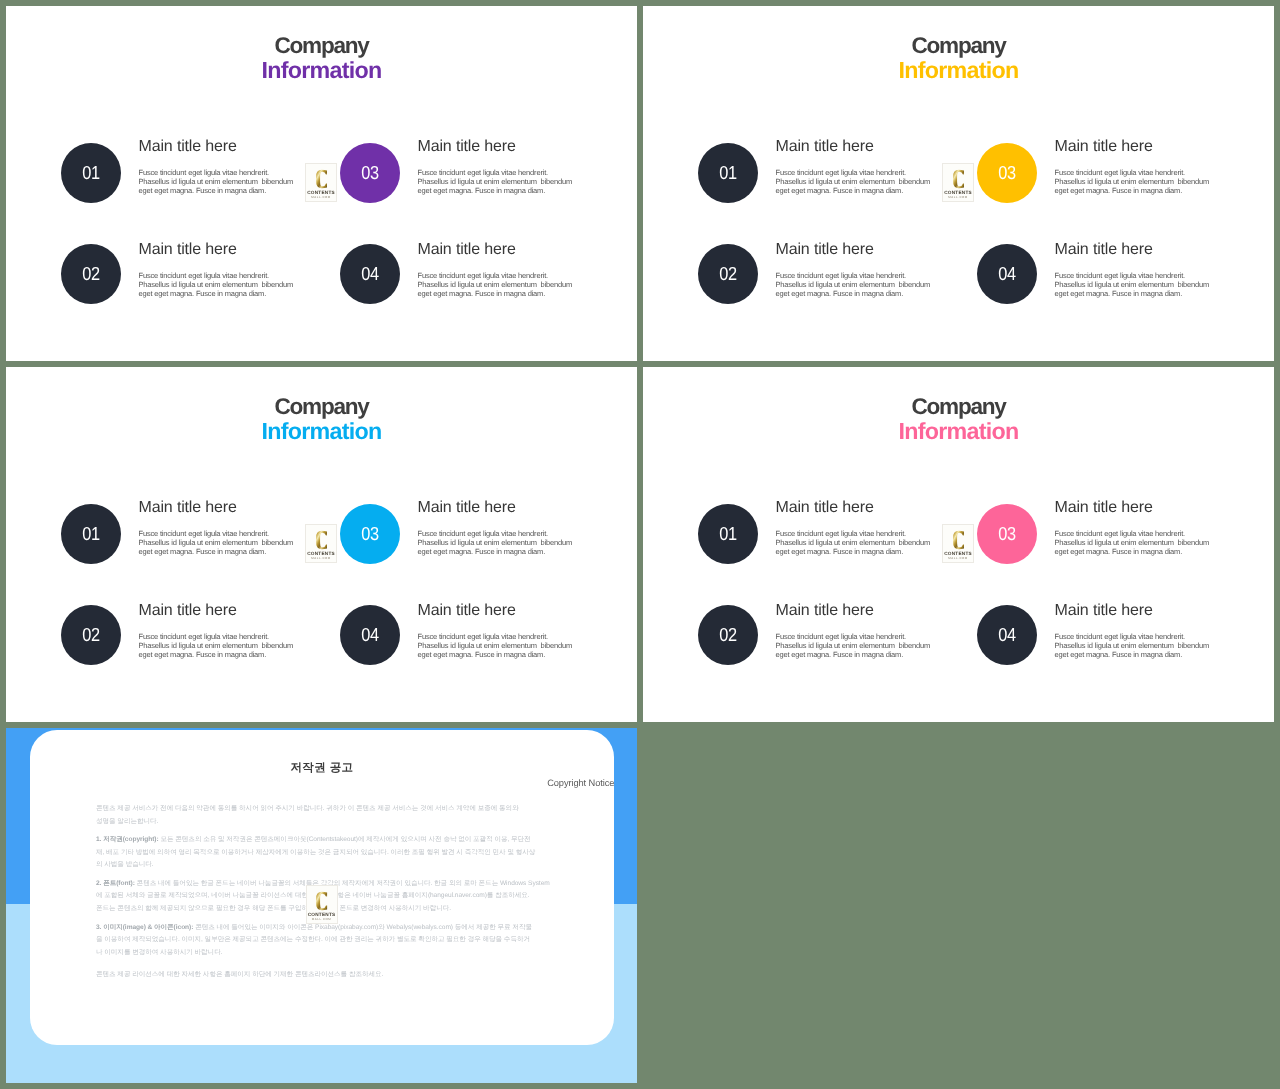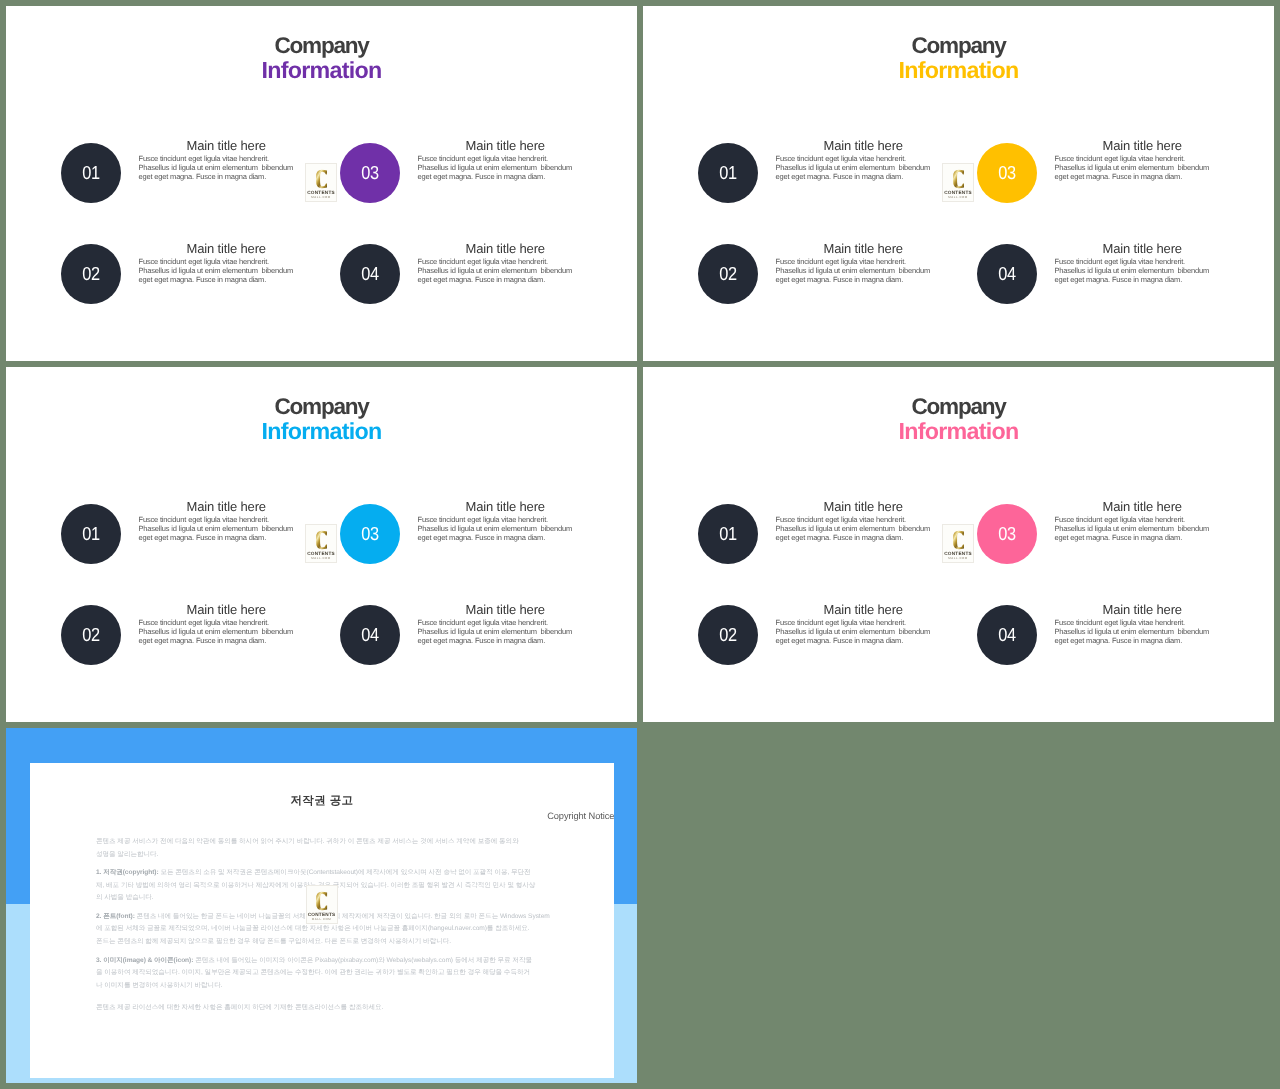--- a/index.html
+++ b/index.html
@@ -15,34 +15,34 @@
   #s5{left:6px;top:728px;width:631px;height:355px;background:#43a0f5;}
 
   
   .heading{position:absolute;left:0;right:0;top:28.5px;text-align:center;line-height:1.0;}
   .heading .l1{display:block;font-size:22.6px;font-weight:bold;color:#3f3f3f;letter-spacing:-1.3px;}
   .heading .l2{display:block;font-size:23.3px;font-weight:bold;margin-top:1.5px;letter-spacing:-0.75px;}
   .circ{position:absolute;width:60px;height:60px;border-radius:50%;background:#242a36;
         color:#fff;font-size:18.8px;letter-spacing:-0.4px;display:flex;align-items:center;justify-content:center;line-height:1;}
   .circ .num{display:block;transform:scaleX(0.87);}
   .txt{position:absolute;}
-  .txt .t{font-size:13px;color:#373737;line-height:1;letter-spacing:-0.15px;margin-left:48px;}
-  .txt .b{font-size:7.5px;color:#565656;line-height:9px;margin-top:2px;width:170px;letter-spacing:-0.18px;white-space:pre;}
+  .txt .t{font-size:16px;color:#373737;line-height:1;letter-spacing:-0.15px;}
+  .txt .b{font-size:7.5px;color:#565656;line-height:9px;margin-top:13px;width:170px;letter-spacing:-0.18px;white-space:pre;}
 
   
   .logo{position:absolute;width:32.1px;height:39.4px;background:#fdfdfa;border:1px solid #eceae4;
         box-sizing:border-box;}
   .logo .lc{position:absolute;left:9.8px;top:5.2px;width:11.6px;height:20px;display:block;}
   .logo .ln{position:absolute;left:0;right:0;top:27px;text-align:center;font-size:4.7px;
         letter-spacing:0.25px;color:#423c30;font-weight:bold;line-height:1;}
   .logo .ln2{position:absolute;left:0;right:0;top:32.2px;text-align:center;font-size:2.9px;
         letter-spacing:0.55px;color:#8d8472;line-height:1;}
 
   
-  .s5inner{position:absolute;left:23.6px;top:35px;width:584.7px;height:315.2px;background:#fff;}
+  .s5inner{position:absolute;left:23.6px;top:2px;width:584.7px;height:315.2px;background:#fff;border-radius:27px;}
   .s5band{position:absolute;left:0;top:0;width:631px;height:176.4px;background:#43a0f5;}
   .s5band2{position:absolute;left:0;top:176.4px;width:631px;height:178.6px;background:#acdefc;}
   .cp-h1{position:absolute;left:0;right:0;top:33.4px;text-align:center;font-size:11.5px;
          font-weight:bold;color:#3c3c3c;line-height:1;letter-spacing:0.4px;}
   .cp-h2{position:absolute;left:0;right:0;top:48.9px;text-align:right;font-size:9.3px;
          color:#5c5c5c;line-height:1;letter-spacing:-0.1px;}
   .cp-body{position:absolute;left:66.4px;top:72.9px;width:452px;font-size:6.6px;color:#bcc1c6;
          line-height:12.7px;letter-spacing:-0.06px;white-space:nowrap;}
   .cp-body p{margin:0 0 5.7px 0;}
   .cp-body p:last-child{margin-bottom:0;padding-top:3.8px;}

